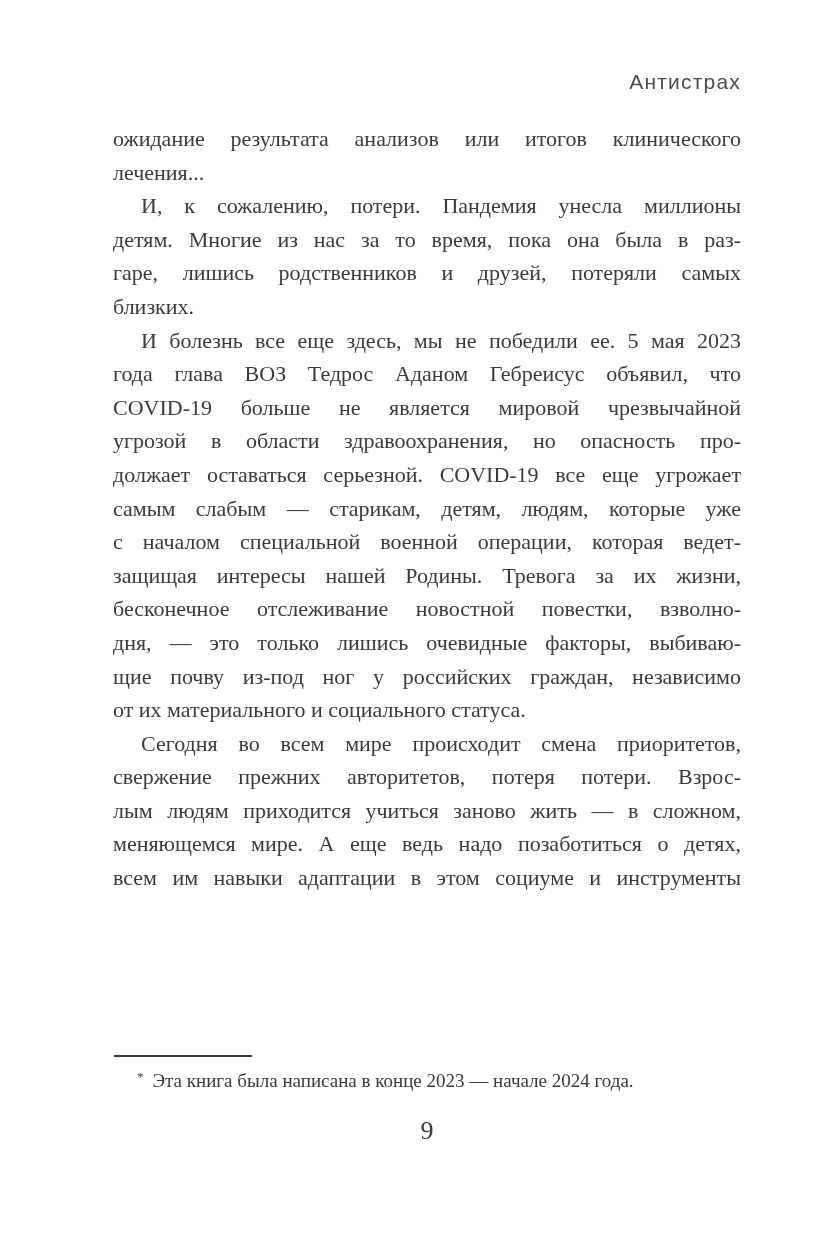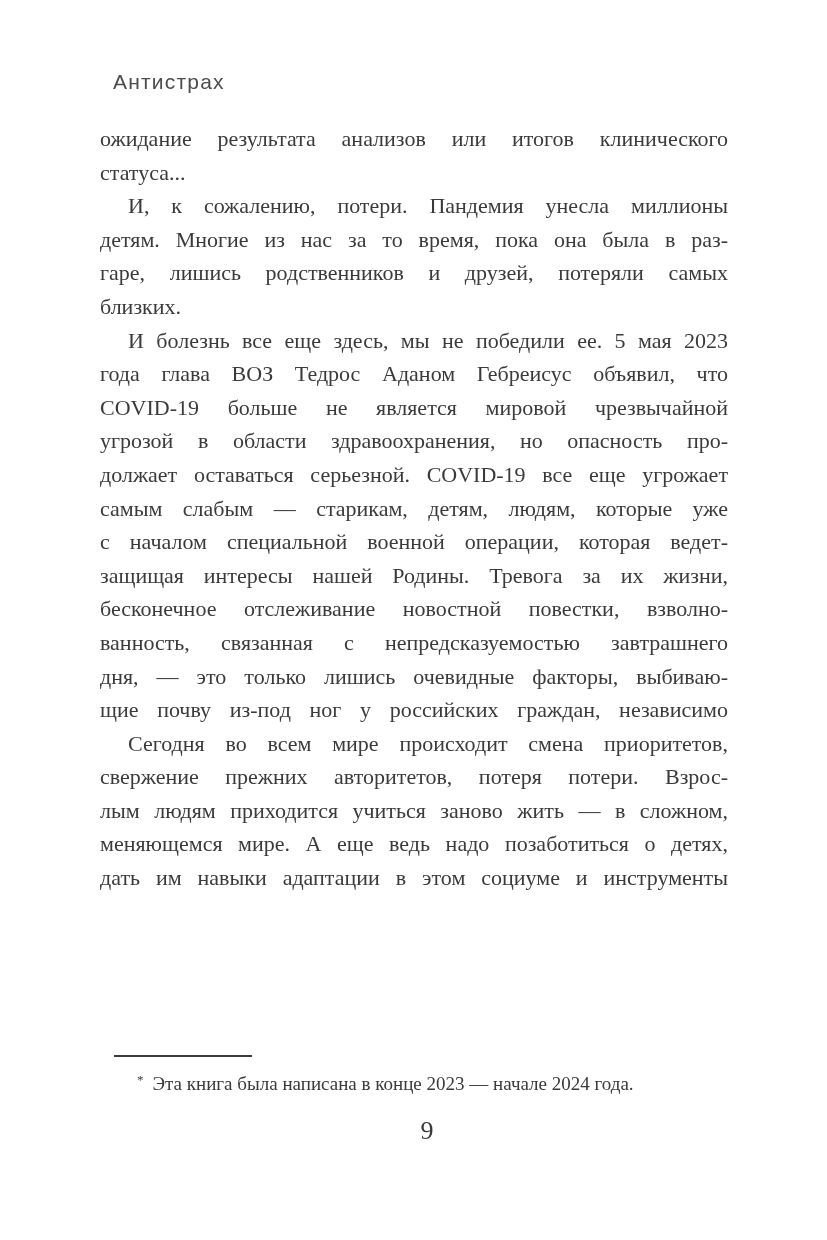--- a/index.html
+++ b/index.html
@@ -10,31 +10,31 @@
     margin: 0 auto;
     background: var(--background, #ffffff);
     font-family: "Liberation Serif", serif;
     overflow: hidden;
   }
   .running-header {
     position: absolute;
     top: 70px;
     left: 113px;
     width: 628px;
-    text-align: left;
+    text-align: right;
     font-family: "Liberation Sans", sans-serif;
     font-weight: 400;
     font-size: 21px;
     letter-spacing: 1.2px;
     color: var(--header-text, #4c4c4c);
   }
   .body-text {
     position: absolute;
     top: 122px;
-    left: 100px;
+    left: 113px;
     width: 628px;
     color: var(--body-text, #3a3a3a);
     font-size: 22px;
   }
   .line {
     height: 33.6px;
     line-height: 33.6px;
     text-align: justify;
     text-align-last: justify;
   }
@@ -53,21 +53,21 @@
     height: 2px;
     background: var(--rule, #3a3a3a);
   }
   .footnote {
     position: absolute;
     top: 1062px;
     left: 113px;
     width: 628px;
     padding-left: 0;
     font-size: 19px;
-    line-height: 36px;
+    line-height: 30px;
     color: var(--body-text, #3a3a3a);
   }
   .fn-marker {
     display: inline-block;
     margin-left: 24px;
     margin-right: 9px;
     font-size: 13px;
     vertical-align: 6px;
   }
   .page-number {
@@ -82,42 +82,42 @@
   }
 </style>
 </head>
 <body>
 
 <div class="page">
   <div class="running-header">Антистрах</div>
 
   <div class="body-text">
       <div class="line">ожидание результата анализов или итогов клинического</div>
-      <div class="line end">статуса...</div>
+      <div class="line end">лечения...</div>
       <div class="line indent">И, к сожалению, потери. Пандемия унесла миллионы</div>
       <div class="line">детям. Многие из нас за то время, пока она была в раз-</div>
       <div class="line">гаре, лишись родственников и друзей, потеряли самых</div>
       <div class="line end">близких.</div>
       <div class="line indent">И болезнь все еще здесь, мы не победили ее. 5 мая 2023</div>
       <div class="line">года глава ВОЗ Тедрос Аданом Гебреисус объявил, что</div>
       <div class="line">COVID-19 больше не является мировой чрезвычайной</div>
       <div class="line">угрозой в области здравоохранения, но опасность про-</div>
       <div class="line">должает оставаться серьезной. COVID-19 все еще угрожает</div>
       <div class="line">самым слабым — старикам, детям, людям, которые уже</div>
       <div class="line">с началом специальной военной операции, которая ведет-</div>
       <div class="line">защищая интересы нашей Родины. Тревога за их жизни,</div>
       <div class="line">бесконечное отслеживание новостной повестки, взволно-</div>
-      <div class="line">ванность, связанная с непредсказуемостью завтрашнего</div>
       <div class="line">дня, — это только лишись очевидные факторы, выбиваю-</div>
       <div class="line">щие почву из-под ног у российских граждан, независимо</div>
+      <div class="line end">от их материального и социального статуса.</div>
       <div class="line indent">Сегодня во всем мире происходит смена приоритетов,</div>
       <div class="line">свержение прежних авторитетов, потеря потери. Взрос-</div>
       <div class="line">лым людям приходится учиться заново жить — в сложном,</div>
       <div class="line">меняющемся мире. А еще ведь надо позаботиться о детях,</div>
-      <div class="line">дать им навыки адаптации в этом социуме и инструменты</div>
+      <div class="line">всем им навыки адаптации в этом социуме и инструменты</div>
     </div>
 
   <div class="footnote-rule"></div>
 
   <div class="footnote">
     <span class="fn-marker">*</span><span>Эта книга была написана в конце 2023 — начале 2024 года.</span>
   </div>
 
   <div class="page-number">9</div>
 </div>

